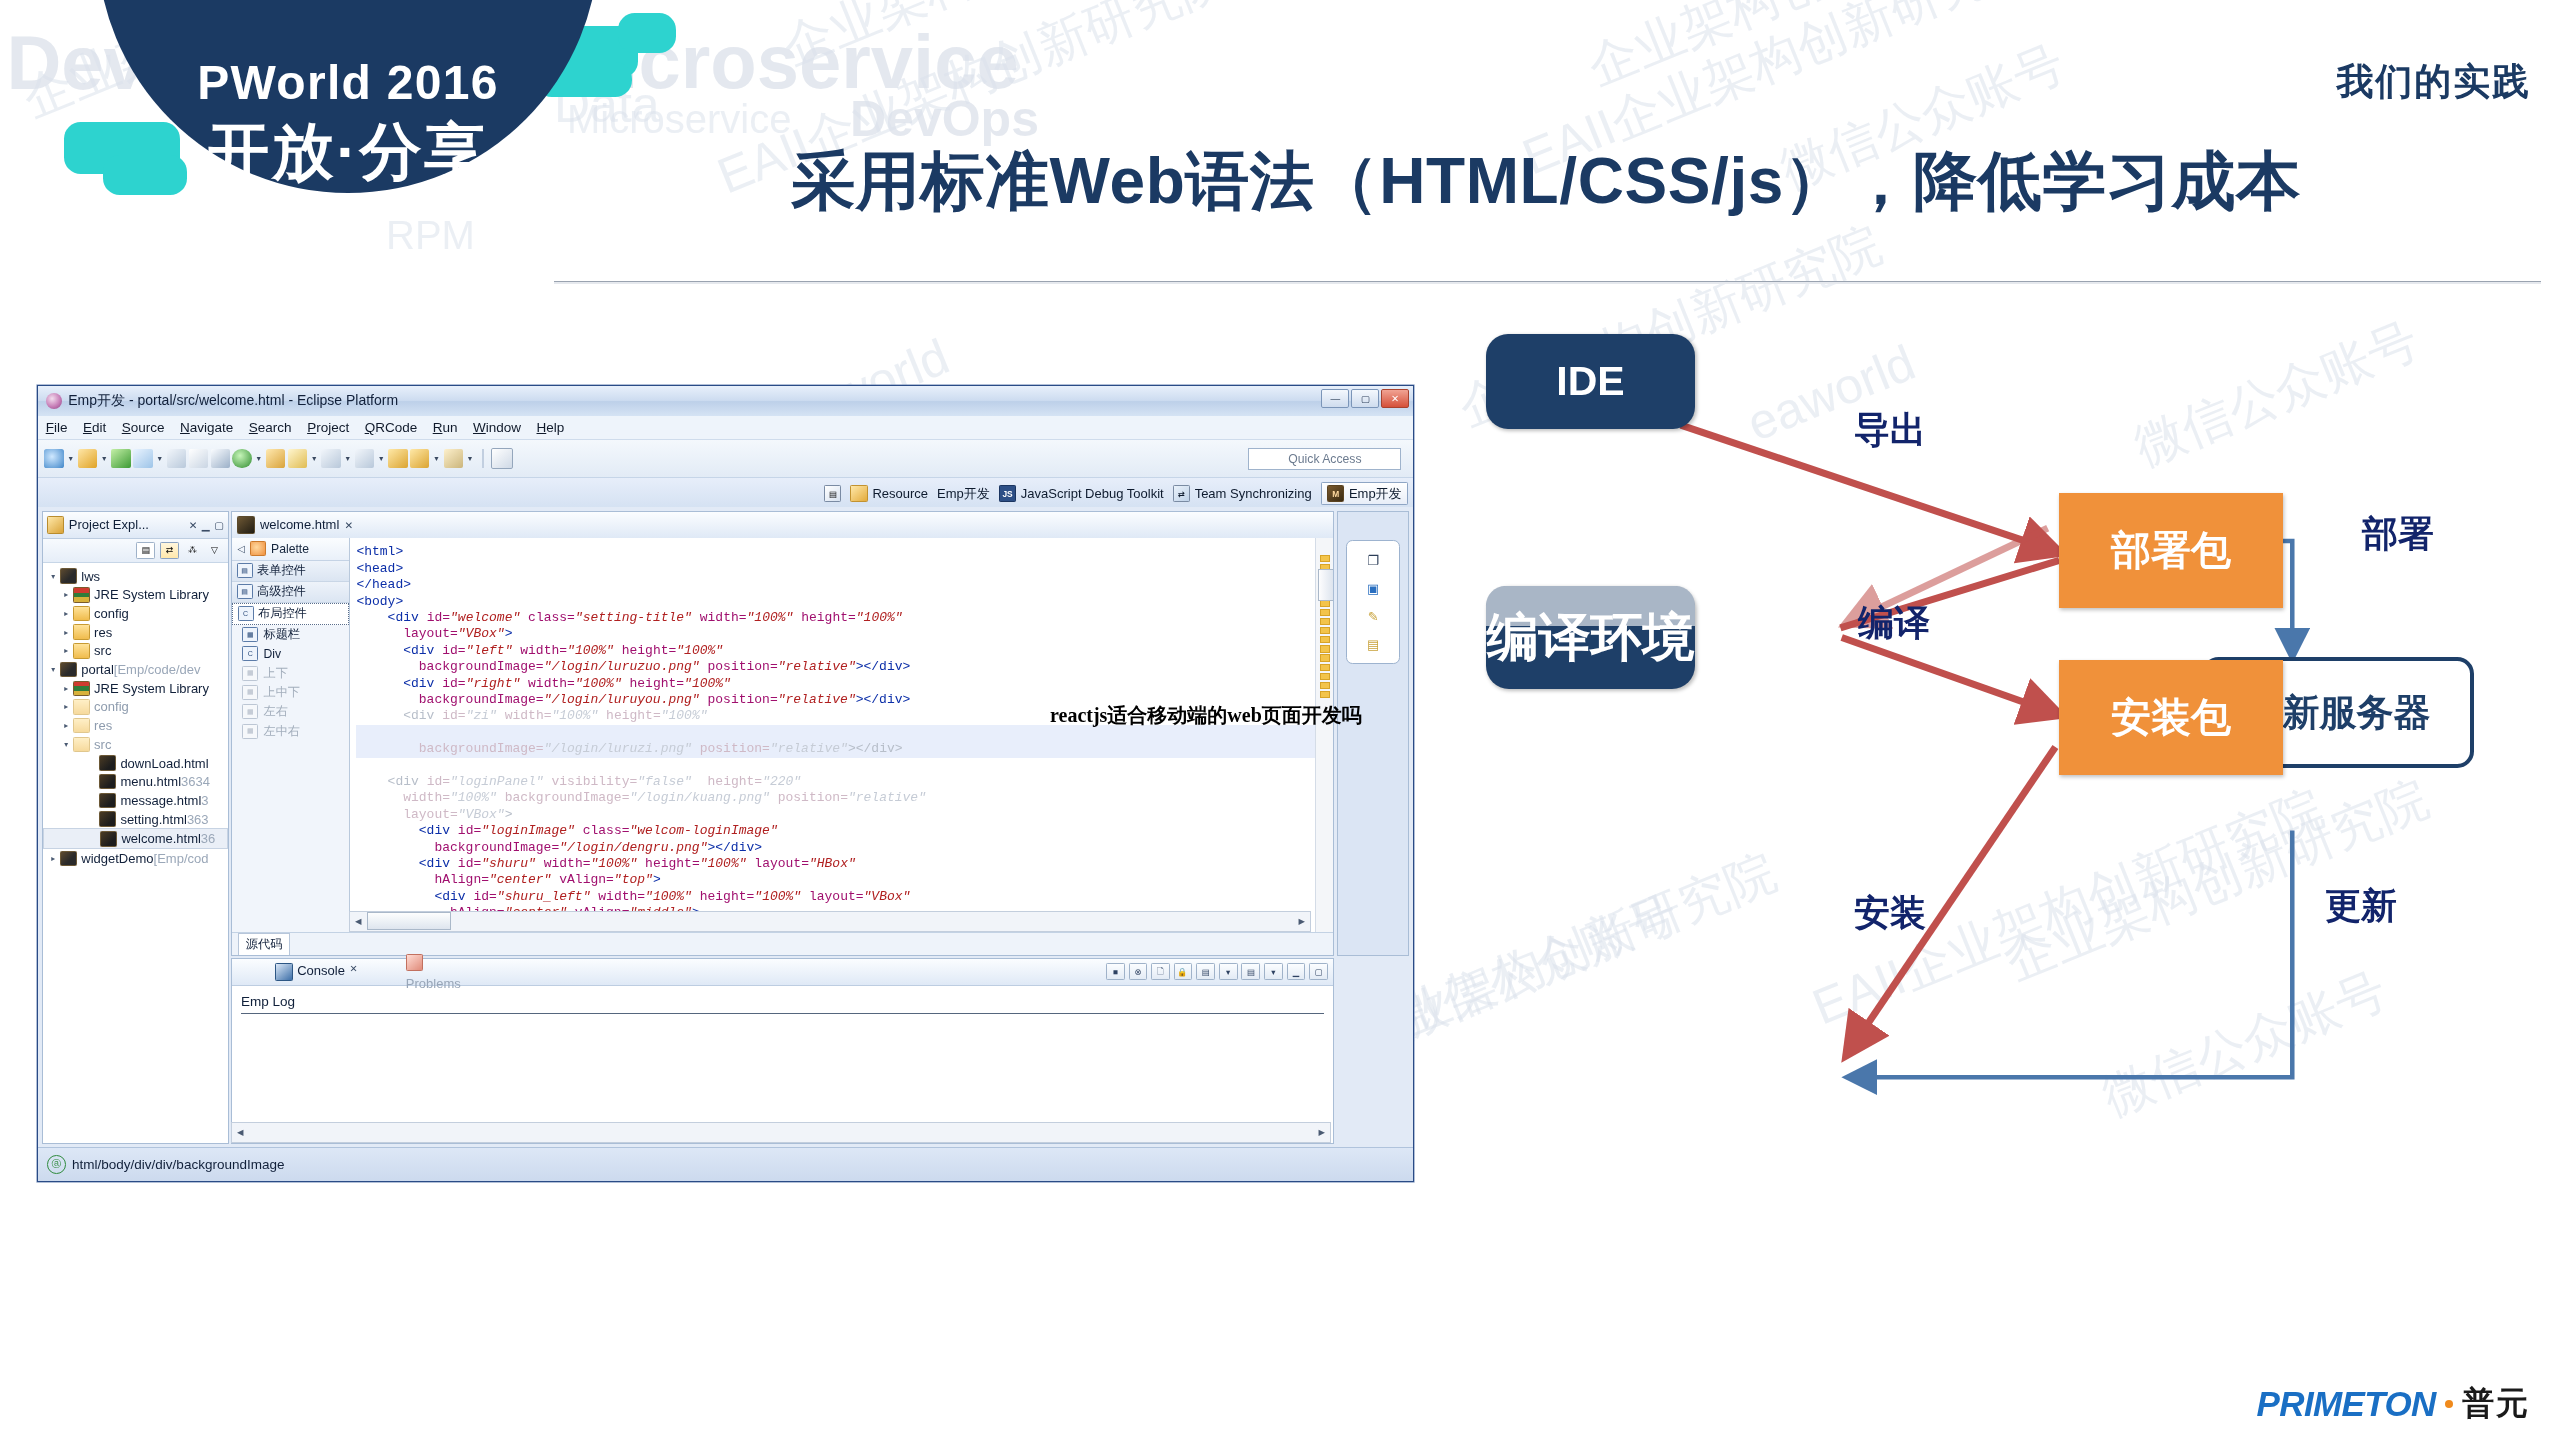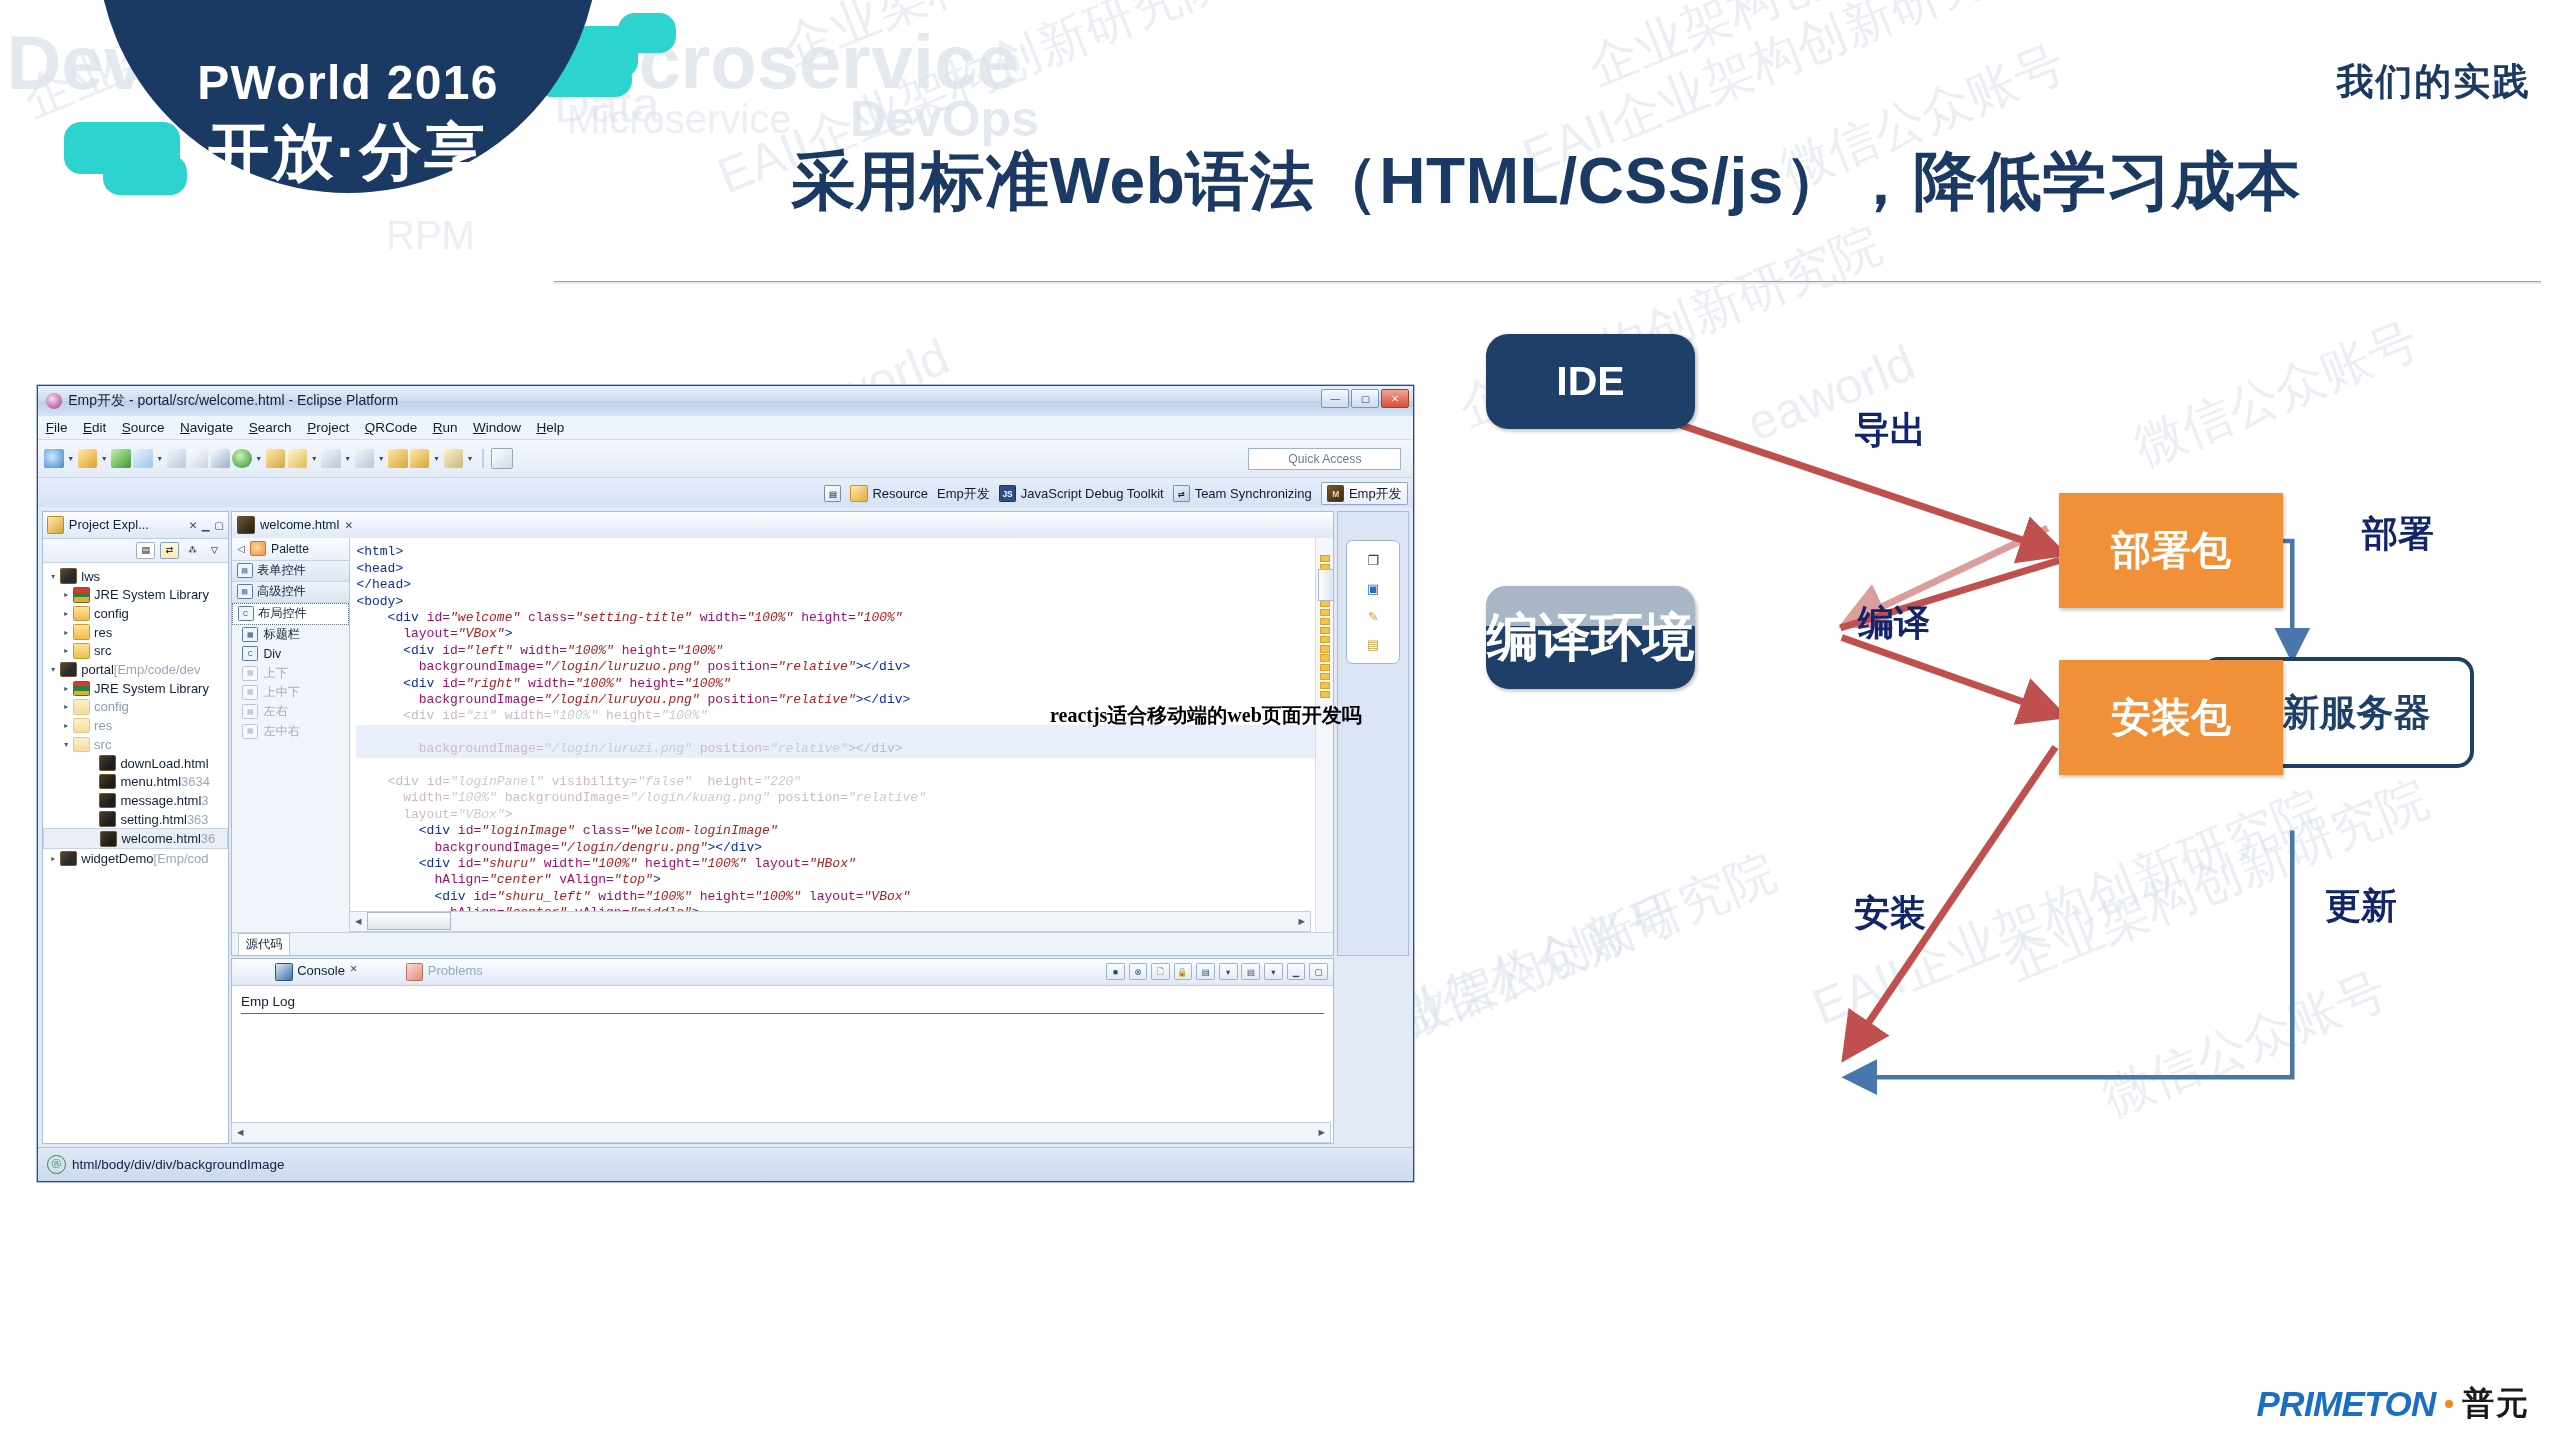--- a/index.html
+++ b/index.html
@@ -138,21 +138,21 @@
   
   #rail{position:absolute;right:3.9px;top:3.9px;width:70px;height:443px;background:#dbe5f4;border:0.6px solid #a9bdd6;}
   #rail-box{margin:28px 7.7px 0 7.7px;background:#fff;border:0.6px solid #9db3cf;border-radius:6.4px;padding:5.2px 0;}
   .ri{height:28px;display:flex;align-items:center;justify-content:center;font-size:13px;color:#2c3e58;}
 
   
   #cons{position:absolute;left:193px;right:79px;top:451px;bottom:3.9px;background:#fff;border:0.6px solid #a9bdd6;}
   #cons-tabs{height:26px;background:linear-gradient(to bottom,#fbfdff,#dfe9f6);
     display:flex;align-items:center;gap:10.3px;padding-left:5.2px;border-bottom:0.6px solid #bdcde1;position:relative;}
   .ctab{display:flex;align-items:flex-start;gap:4.5px;font-size:13px;color:#11203a;margin-left:38px;}
-  .ctab.inactive{color:#98a6b8;}
+  .ctab.inactive{color:#98a6b8;flex-direction:column;}
   #cons-tools{position:absolute;right:5.2px;top:3.9px;display:flex;align-items:center;gap:3.9px;}
   .cti{width:16.7px;height:15.5px;border:0.6px solid #9fb2c9;border-radius:1.3px;background:linear-gradient(to bottom,#fbfdff,#e3ebf5);
     display:flex;align-items:center;justify-content:center;font-size:8.4px;color:#2e4262;}
   #cons-body{padding:7.7px 9px;font-size:13.5px;color:#10203a;}
   #cons-rule{height:1.3px;background:#55667d;margin-top:3.9px;}
 
   
   #ec-status{position:absolute;left:0;right:0;bottom:0;height:33px;
     background:linear-gradient(to bottom,#dde7f6,#ccdaee);border-top:0.6px solid #b0c3dc;
     display:flex;align-items:center;padding-left:9px;gap:6.4px;}

